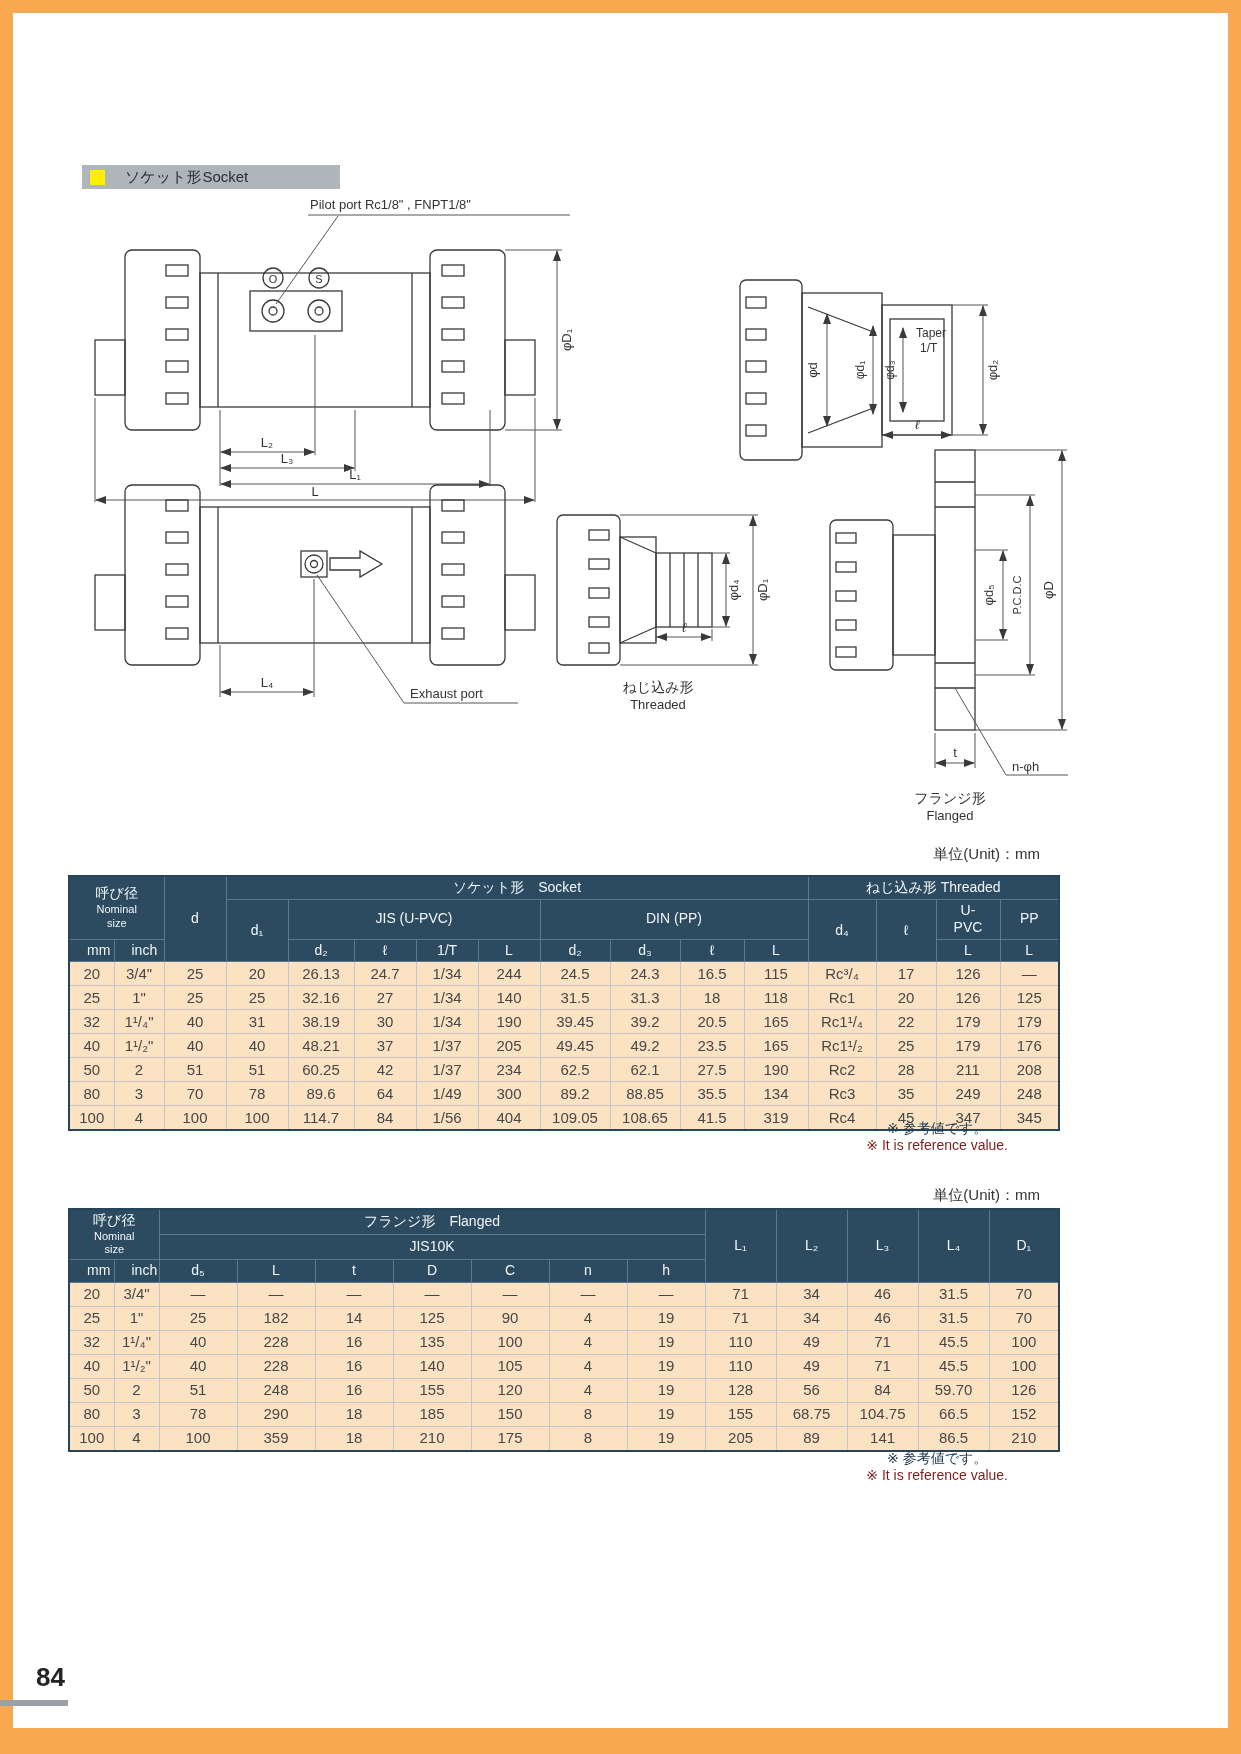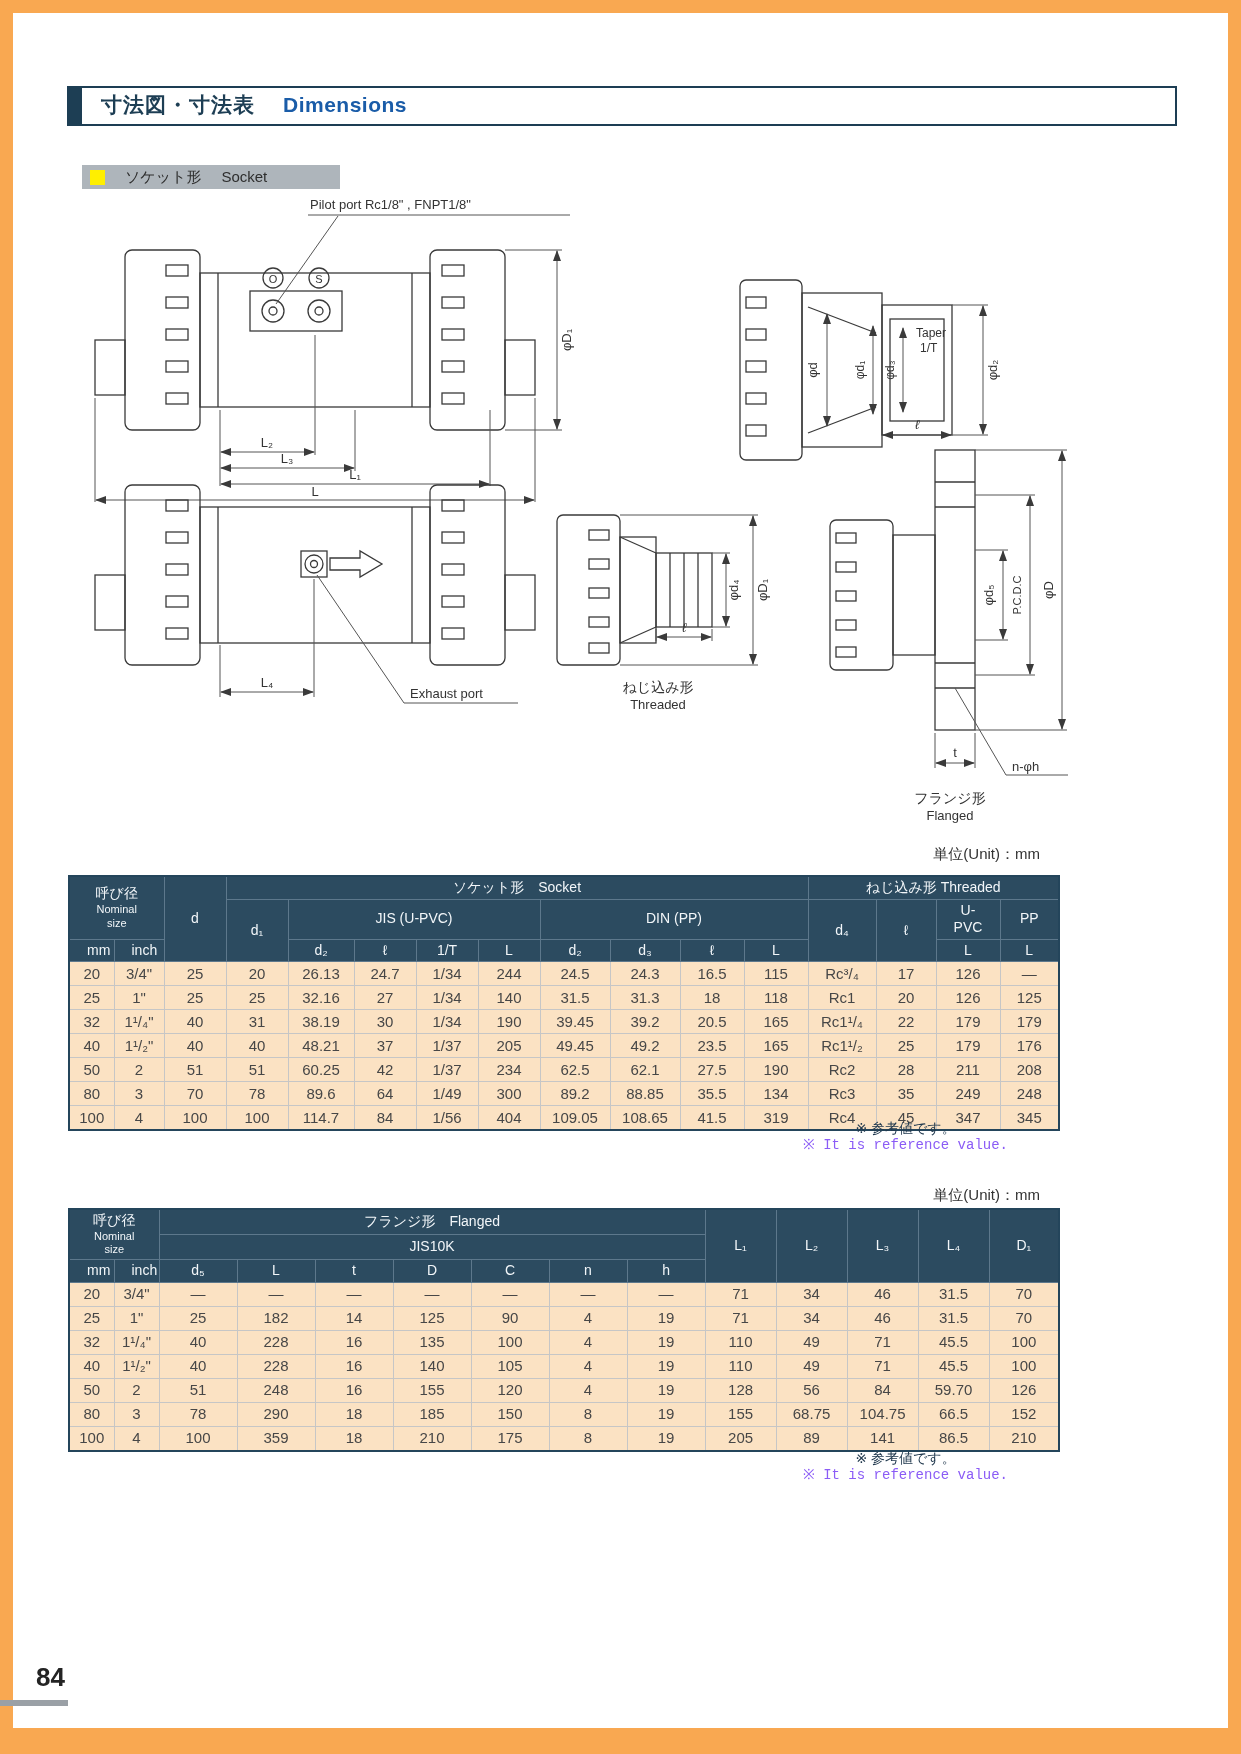--- a/index.html
+++ b/index.html
@@ -15,61 +15,55 @@
               border:2px solid #1d3e54;background:#fff;}
   .header-accent{position:absolute;left:0;top:0;width:13px;height:100%;background:#1d3e54;}
   .header-title{position:absolute;left:32px;top:3px;font-size:21px;font-weight:bold;
                 color:#1d3e54;letter-spacing:1px;white-space:nowrap;}
   .header-title .en{color:#1a5ca8;margin-left:28px;letter-spacing:0.5px;}
 
   .section-bar{position:absolute;left:82px;top:165px;width:258px;height:24px;background:#aeb5bb;
                display:flex;align-items:center;}
   .yellow-sq{width:15px;height:15px;background:#ffef00;margin-left:8px;flex:0 0 auto;}
   .section-text{margin-left:20px;font-size:15px;color:#2e2e2e;white-space:nowrap;}
-  .section-text .en{margin-left:20px;}
+  .section-text .en{margin-left:1px;}
 
   .drawings{position:absolute;left:70px;top:185px;}
 
   .unit-note{position:absolute;right:201px;font-size:15px;color:#333;}
   .unit1{top:845px;} .unit2{top:1186px;}
 
   .tbl{border-collapse:collapse;table-layout:fixed;width:990px;border:2px solid #24455b;}
   .tbl th{background:#2c4b60;color:#f2f6f9;font-weight:normal;font-size:14px;
           border:1px solid #5d788c;padding:2px 17px;text-align:center;line-height:1.25;}
   .tbl td{background:#fbe2c3;color:#474747;font-size:15px;text-align:center;
           border:1px solid #c6c6c6;padding:2px;height:19px;line-height:1.2;}
   .tbl .small{font-size:11px;}
   .t1{position:absolute;left:68px;top:875px;}
   .t2{position:absolute;left:68px;top:1208px;}
 
   .note{position:absolute;right:233px;text-align:center;font-size:14px;line-height:17px;}
   .note .ja{color:#21394e;}
-  .note .en{color:#8b5cf6;font-family:Liberation Mono, monospace;}
+  .note .en{color:#7f1d1d;}
   .note1{top:1120px;} .note2{top:1450px;}
 
   .pagenum{position:absolute;left:36px;top:1662px;font-size:26px;font-weight:bold;color:#242424;}
   .pagebar{position:absolute;left:0;top:1700px;width:68px;height:6px;background:#9aa0a6;}
 
   svg text{fill:#333;stroke:none;font-family:"Liberation Sans","DejaVu Sans",sans-serif;}
 </style>
 </head>
 <body>
 
 <div class="page">
   <div class="frame frame-top"></div>
   <div class="frame frame-left"></div>
   <div class="frame frame-right"></div>
   <div class="frame frame-bottom"></div>
 
-  <div class="header-box">
-    <div class="header-accent"></div>
-    <div class="header-title">
-      <span>寸法図・寸法表</span><span class="en">Dimensions</span>
-    </div>
-  </div>
 
   <div class="section-bar">
     <div class="yellow-sq"></div>
     <div class="section-text">
       <span>ソケット形</span><span class="en">Socket</span>
     </div>
   </div>
 
   <svg class="drawings" width="1100" height="640" viewBox="0 0 1100 640">
     <defs>

